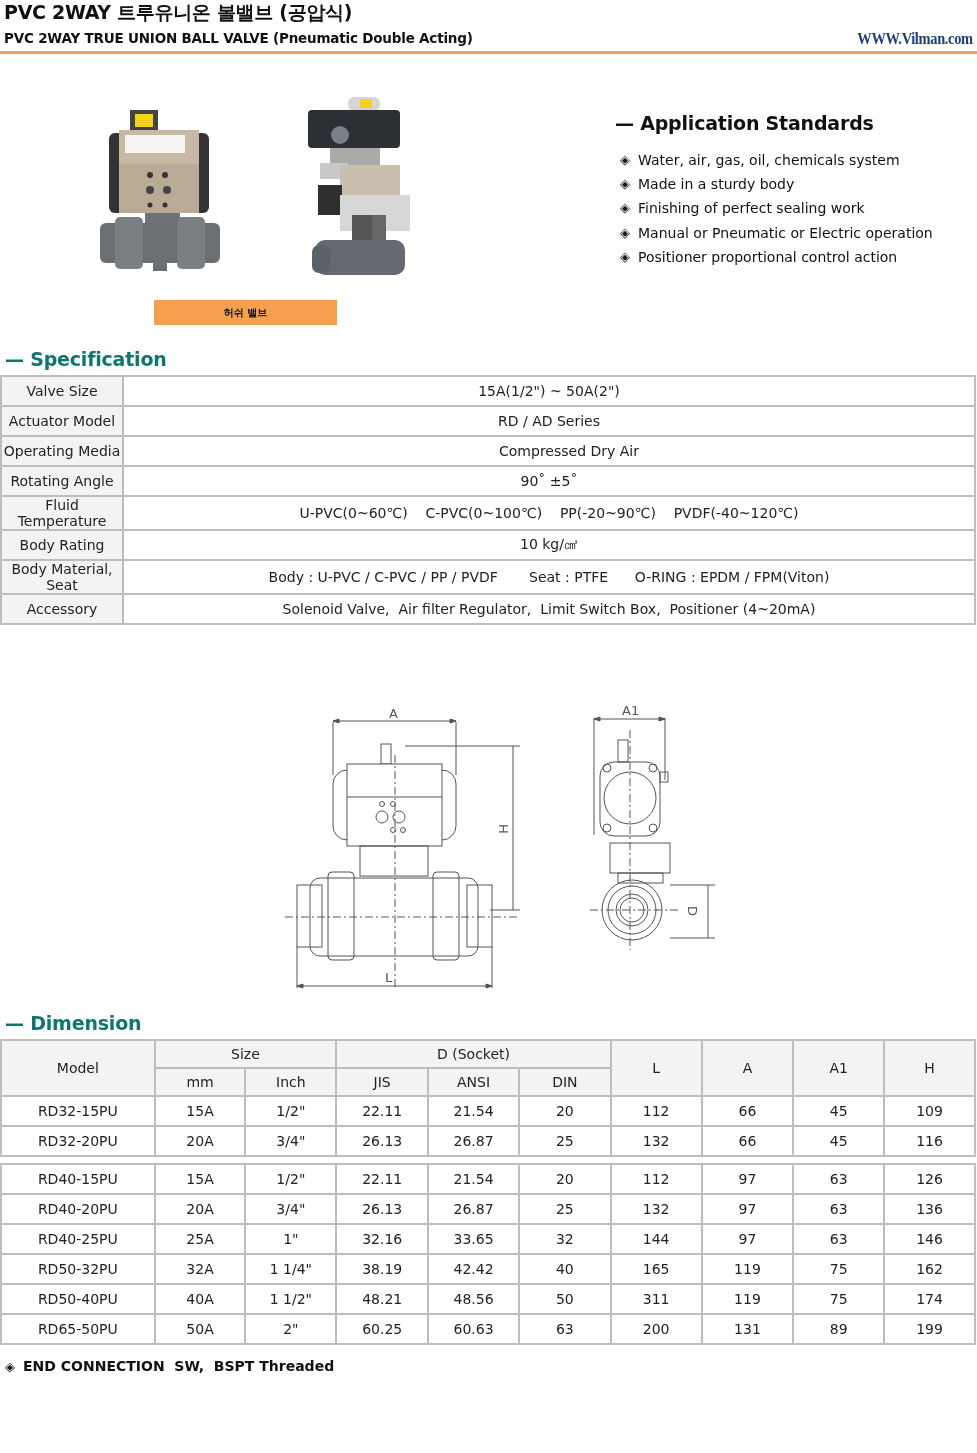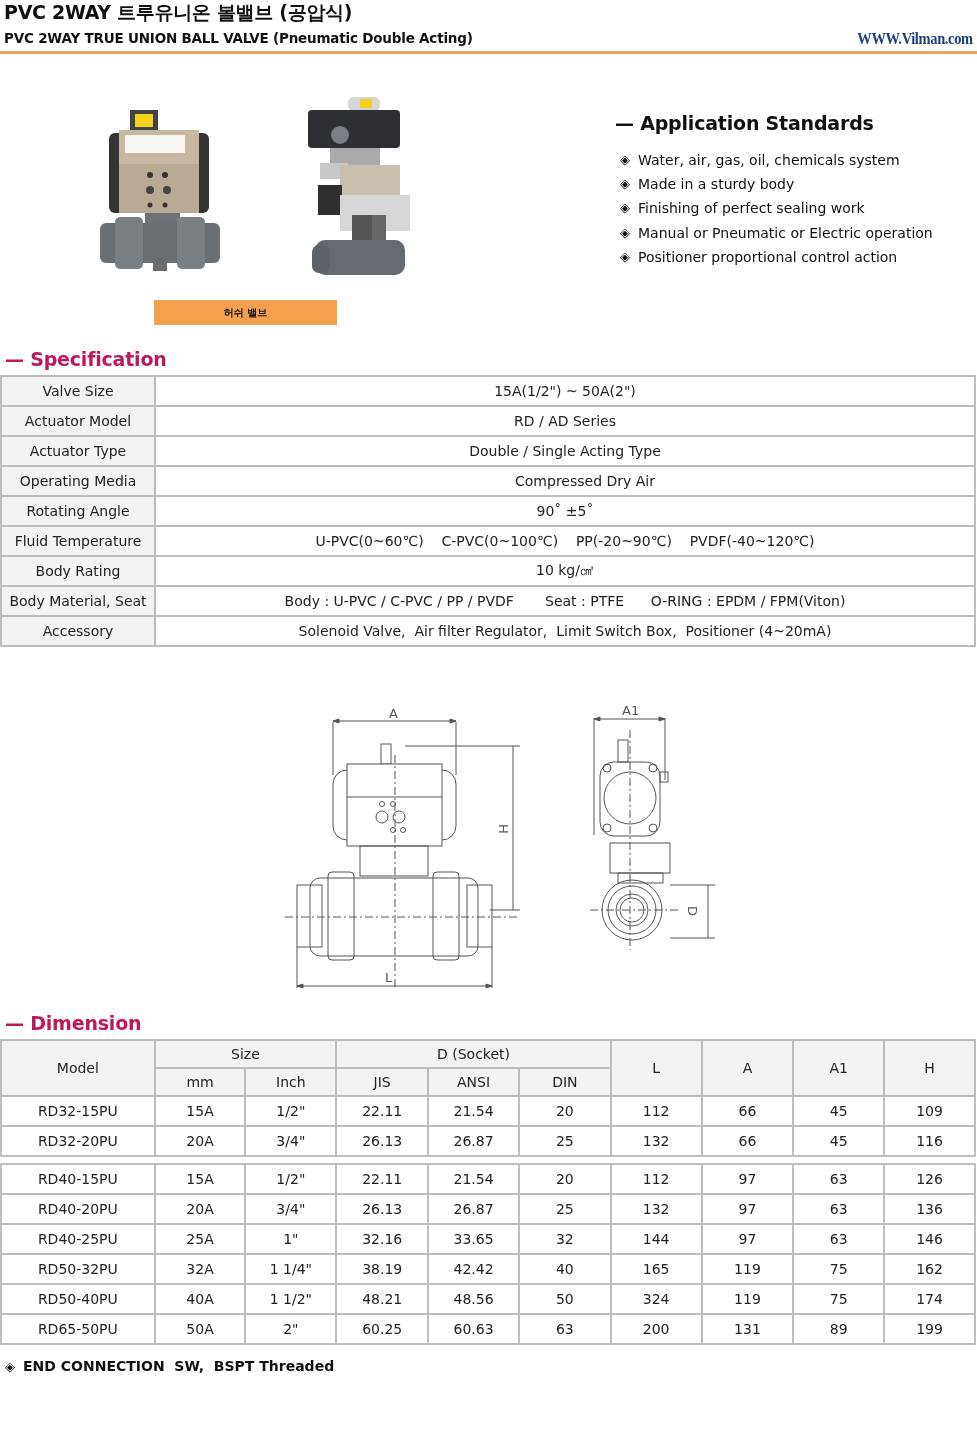--- a/index.html
+++ b/index.html
@@ -12,26 +12,26 @@
   .hdr-rule { position: absolute; left: 0; top: 51px; width: 977px; height: 3px; background: #f4a15a; }
 
   .photo { position: absolute; }
   .photo-label { position: absolute; left: 154px; top: 300px; width: 183px; height: 25px; background: #f5a04f; color: #111; font-size: 10px; font-weight: bold; text-align: center; line-height: 25px; }
 
   .app-title { position: absolute; left: 615px; top: 112px; font-size: 19px; font-weight: bold; color: #111; letter-spacing: -0.2px; }
   .app-list { position: absolute; left: 620px; top: 148px; list-style: none; }
   .app-list li { font-size: 14px; height: 24.2px; line-height: 20px; color: #111; display: flex; align-items: center; }
   .diamond { display: inline-block; width: 14px; font-size: 13px; margin-right: 4px; color: #111; }
 
-  .sec-title { position: absolute; left: 5px; font-size: 19px; font-weight: bold; color: #be185d; letter-spacing: -0.2px; }
+  .sec-title { position: absolute; left: 5px; font-size: 19px; font-weight: bold; color: #0f766e; letter-spacing: -0.2px; }
 
   table { border-collapse: collapse; position: absolute; left: 0; width: 976px; }
   td, th { border: 2px solid #bdbdbd; font-weight: normal; font-size: 14px; color: #222; text-align: center; }
   .spec td { height: 30px; }
-  .spec td.lbl { background: #f3f3f3; width: 154px; }
+  .spec td.lbl { background: #f3f3f3; width: 122px; }
 
   .dim th { background: #f3f3f3; height: 28px; }
   .dim td { height: 30px; }
   .dim .gap td { border: none; height: 8px; background: #fff; }
 
   .footnote { position: absolute; left: 5px; top: 1358px; font-size: 14px; font-weight: bold; color: #111; display: flex; align-items: center; }
   .footnote .diamond { margin-right: 4px; }
   .footnote .sp { white-space: pre; }
 
   .drawing { position: absolute; }
@@ -111,24 +111,20 @@
   <tbody id="spec-body">
       <tr>
         <td class="lbl">Valve Size</td>
         <td style="white-space: pre;">15A(1/2") ~ 50A(2")</td>
       </tr>
       <tr>
         <td class="lbl">Actuator Model</td>
         <td style="white-space: pre;">RD / AD Series</td>
       </tr>
       <tr>
-        <td class="lbl">Actuator Type</td>
-        <td style="white-space: pre;">Double / Single Acting Type</td>
-      </tr>
-      <tr>
         <td class="lbl">Operating Media</td>
         <td style="white-space: pre; padding-left: 40px;">Compressed Dry Air</td>
       </tr>
       <tr>
         <td class="lbl">Rotating Angle</td>
         <td style="white-space: pre;">90˚ ±5˚</td>
       </tr>
       <tr>
         <td class="lbl">Fluid Temperature</td>
         <td style="white-space: pre; margin-top: 8px;">U-PVC(0~60℃)    C-PVC(0~100℃)    PP(-20~90℃)    PVDF(-40~120℃)</td>
@@ -323,21 +319,21 @@
         <td>75</td>
         <td>162</td>
       </tr>
       <tr>
         <td>RD50-40PU</td>
         <td>40A</td>
         <td>1 1/2"</td>
         <td>48.21</td>
         <td>48.56</td>
         <td>50</td>
-        <td>324</td>
+        <td>311</td>
         <td>119</td>
         <td>75</td>
         <td>174</td>
       </tr>
       <tr>
         <td>RD65-50PU</td>
         <td>50A</td>
         <td>2"</td>
         <td>60.25</td>
         <td>60.63</td>

